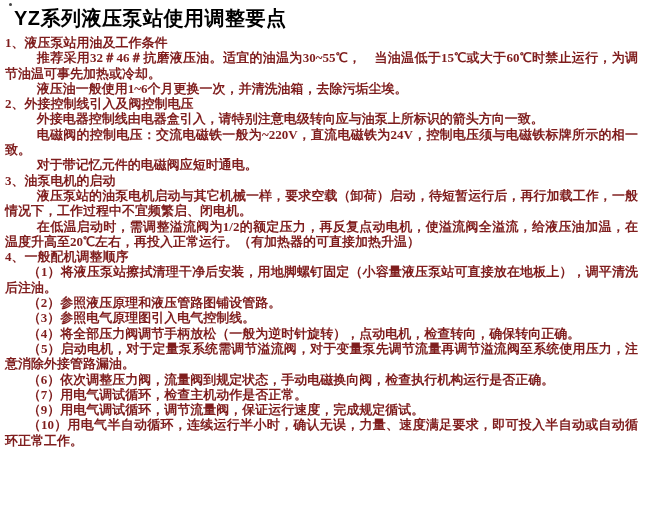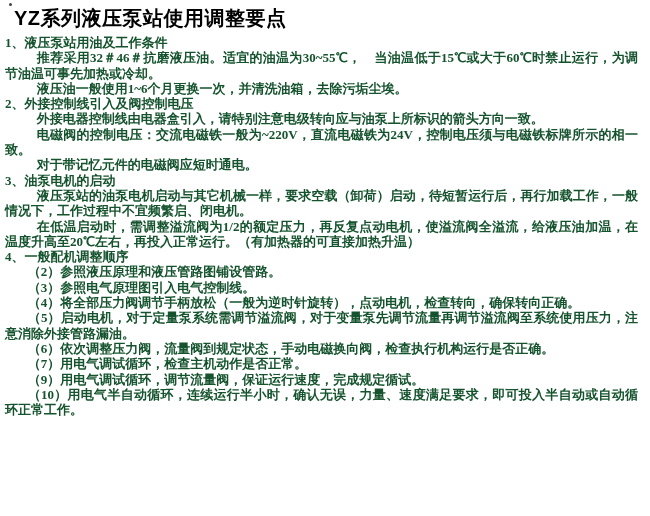--- a/index.html
+++ b/index.html
@@ -32,21 +32,21 @@
     font-weight: 900;
     letter-spacing: 0.5px;
     color: #000000;
   }
   .doc-body p {
     margin: 0;
     font-size: 13px;
     line-height: 15.3px;
     font-weight: bold;
     text-align: justify;
-    color: #14532d;
+    color: #7f1d1d;
   }
   .doc-body p.section { text-indent: 0; }
   .doc-body p.para    { text-indent: 2.45em; font-family: Liberation Serif, serif; }
   .doc-body p.item    { text-indent: 1.75em; }
 </style>
 </head>
 <body>
 
 <div class="page">
   <span class="artifact-dot"></span>
@@ -56,20 +56,21 @@
       <p class="para">推荐采用32＃46＃抗磨液压油。适宜的油温为30~55℃，　当油温低于15℃或大于60℃时禁止运行，为调节油温可事先加热或冷却。</p>
       <p class="para">液压油一般使用1~6个月更换一次，并清洗油箱，去除污垢尘埃。</p>
       <p class="section">2、外接控制线引入及阀控制电压</p>
       <p class="para">外接电器控制线由电器盒引入，请特别注意电级转向应与油泵上所标识的箭头方向一致。</p>
       <p class="para">电磁阀的控制电压：交流电磁铁一般为~220V，直流电磁铁为24V，控制电压须与电磁铁标牌所示的相一致。</p>
       <p class="para">对于带记忆元件的电磁阀应短时通电。</p>
       <p class="section">3、油泵电机的启动</p>
       <p class="para">液压泵站的油泵电机启动与其它机械一样，要求空载（卸荷）启动，待短暂运行后，再行加载工作，一般情况下，工作过程中不宜频繁启、闭电机。</p>
       <p class="para">在低温启动时，需调整溢流阀为1/2的额定压力，再反复点动电机，使溢流阀全溢流，给液压油加温，在温度升高至20℃左右，再投入正常运行。（有加热器的可直接加热升温）</p>
       <p class="section">4、一般配机调整顺序</p>
+      <p class="item">（1）将液压泵站擦拭清理干净后安装，用地脚螺钉固定（小容量液压泵站可直接放在地板上），调平清洗后注油。</p>
       <p class="item">（2）参照液压原理和液压管路图铺设管路。</p>
       <p class="item">（3）参照电气原理图引入电气控制线。</p>
       <p class="item">（4）将全部压力阀调节手柄放松（一般为逆时针旋转），点动电机，检查转向，确保转向正确。</p>
       <p class="item">（5）启动电机，对于定量泵系统需调节溢流阀，对于变量泵先调节流量再调节溢流阀至系统使用压力，注意消除外接管路漏油。</p>
       <p class="item">（6）依次调整压力阀，流量阀到规定状态，手动电磁换向阀，检查执行机构运行是否正确。</p>
       <p class="item">（7）用电气调试循环，检查主机动作是否正常。</p>
       <p class="item">（9）用电气调试循环，调节流量阀，保证运行速度，完成规定循试。</p>
       <p class="item">（10）用电气半自动循环，连续运行半小时，确认无误，力量、速度满足要求，即可投入半自动或自动循环正常工作。</p>
     </div>
 </div>

